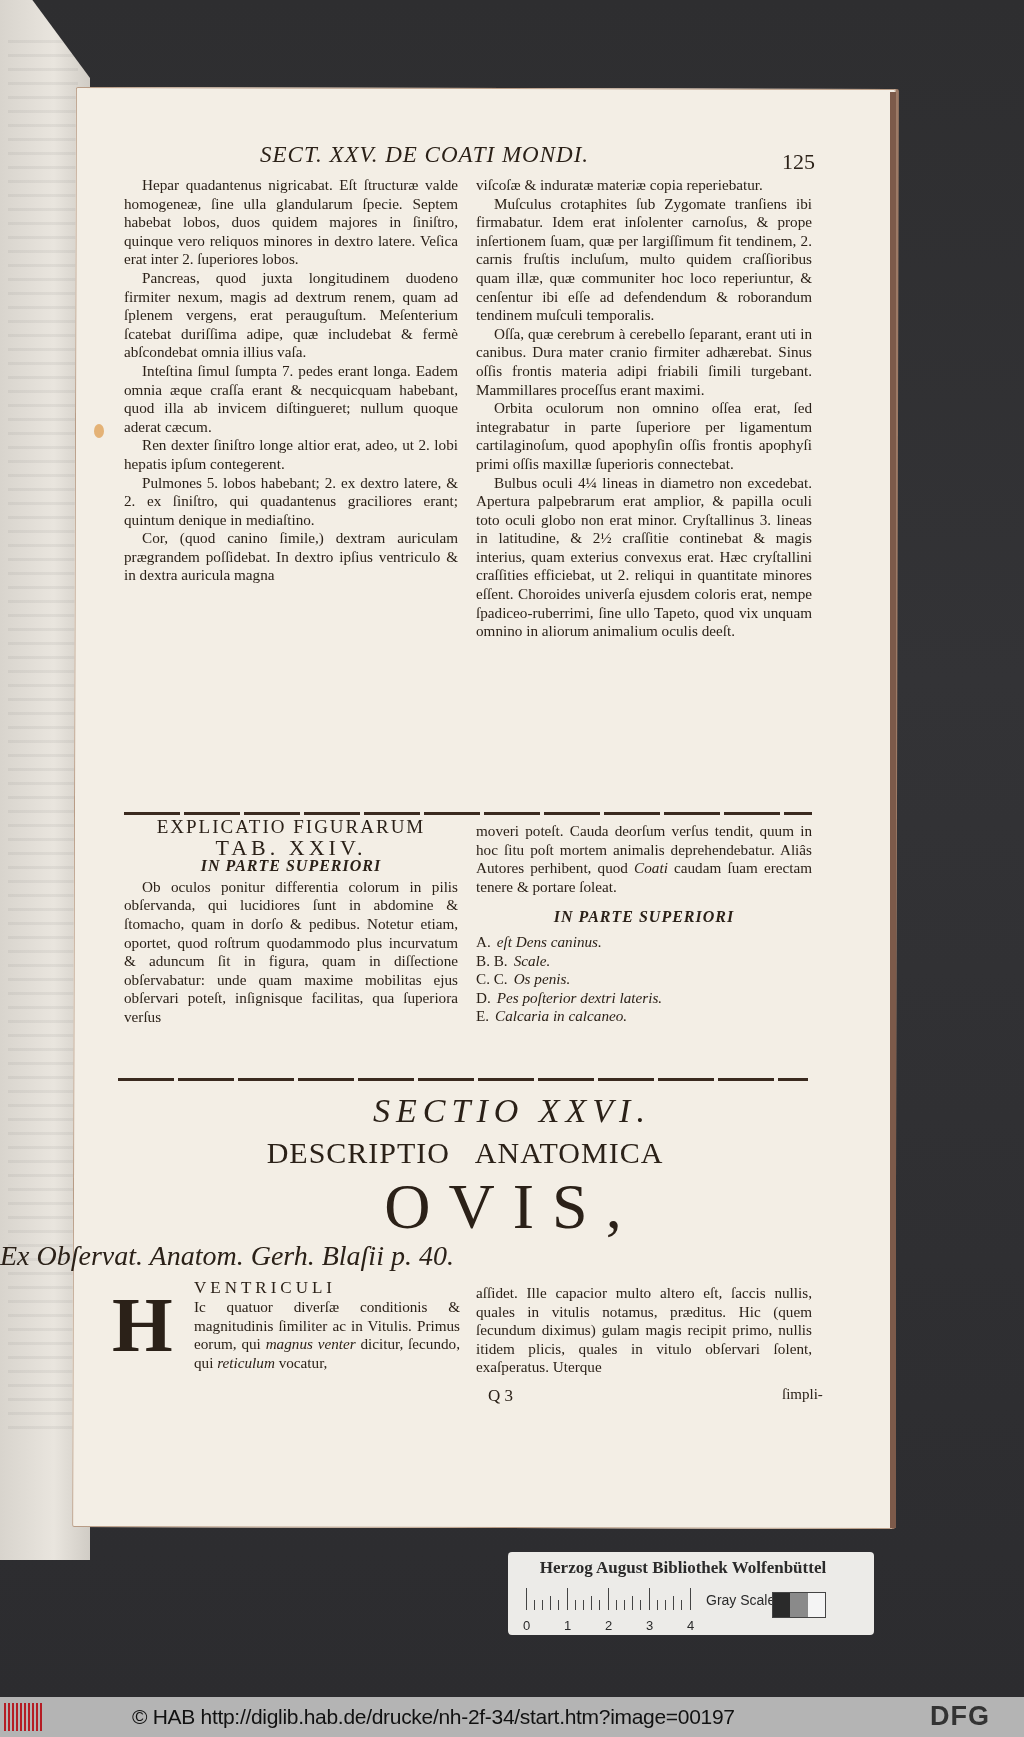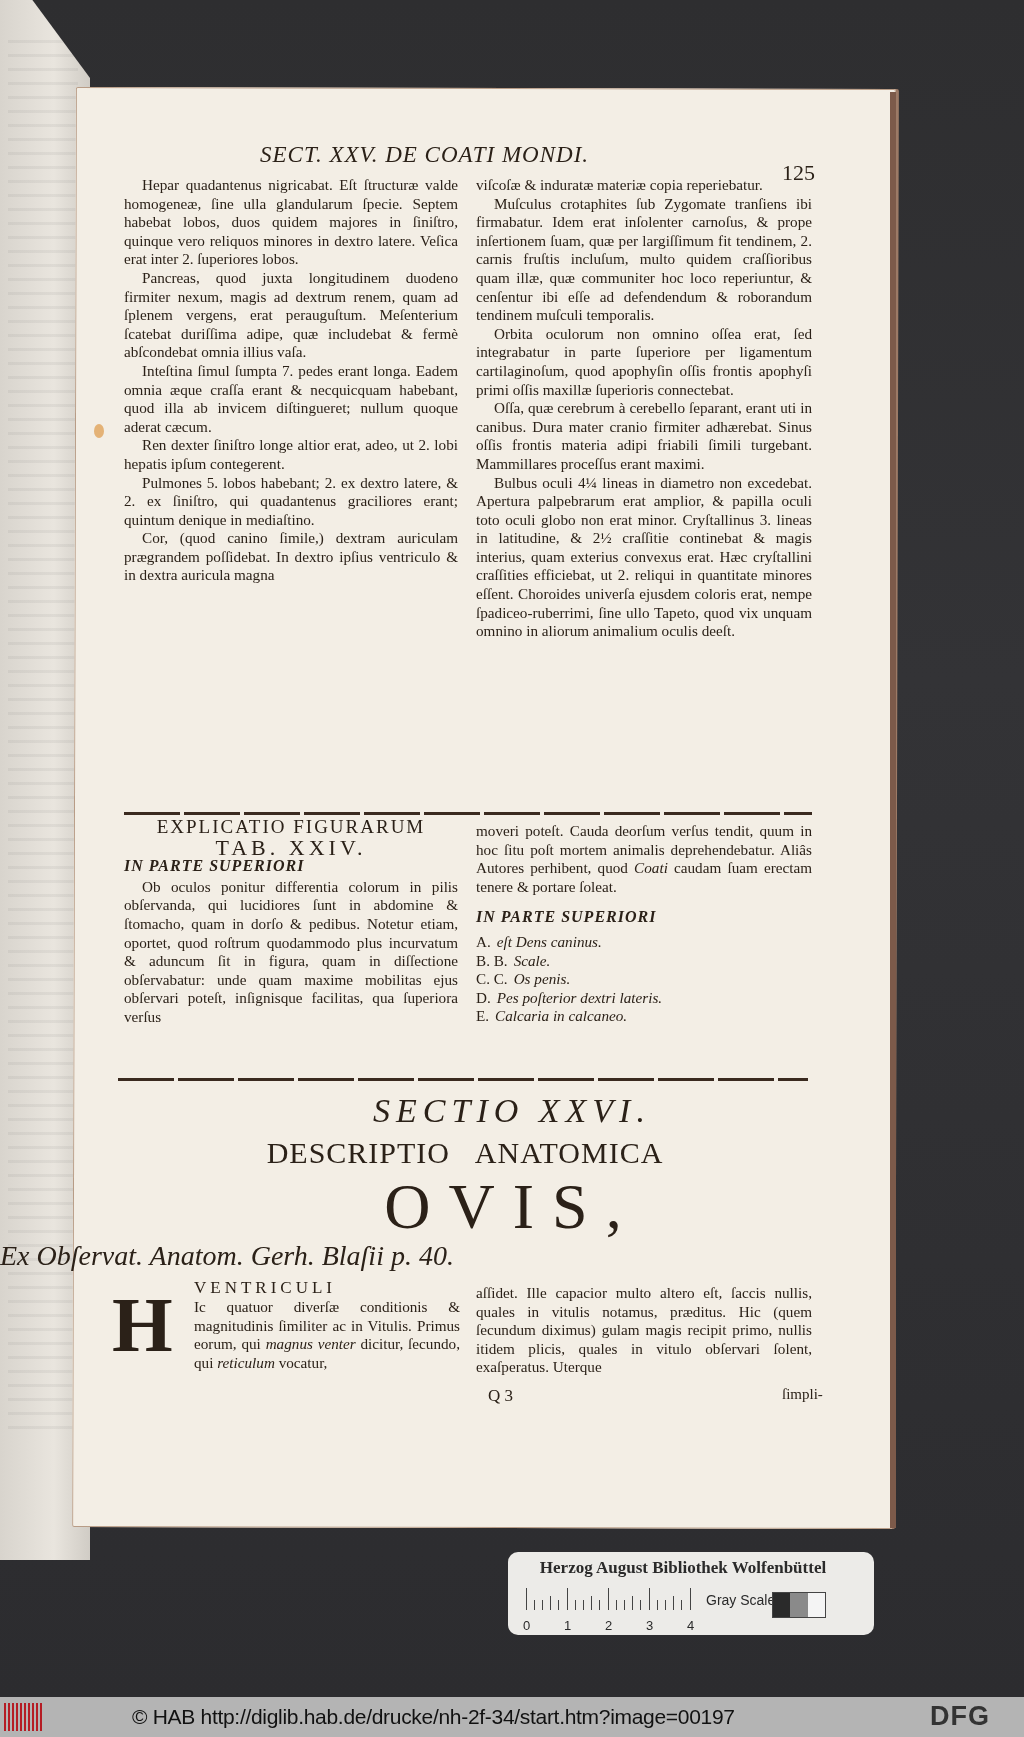--- a/index.html
+++ b/index.html
@@ -31,41 +31,41 @@
   }
   .page-shadow {
     position:absolute; left:890px; top:92px; width:6px; height:1436px;
     background:#7c5a4a;
   }
   .running-head {
     position:absolute; left:260px; top:142px; width:560px;
     font-style:italic; font-size:23px; letter-spacing:1px;
   }
   .page-num {
-    position:absolute; left:782px; top:160px; font-size:22px;
+    position:absolute; left:782px; top:149px; font-size:22px;
   }
   .col {
     position:absolute; font-size:15.2px; line-height:18.6px;
     text-align:justify;
   }
   .col p { margin:0; text-indent:0; }
   .col p.ind { text-indent:18px; }
   .col-l { left:124px; top:176px; width:334px; }
   .col-r { left:476px; top:176px; width:336px; }
   .rule {
     position:absolute; height:3px;
     background:repeating-linear-gradient(90deg,#3a2a1f 0 56px, transparent 56px 60px);
   }
   .rule1 { left:124px; top:812px; width:688px; }
   .rule2 { left:118px; top:1078px; width:690px; }
   .fig-l { left:124px; top:818px; width:334px; }
   .fig-r { left:476px; top:822px; width:336px; }
   .fig-title { text-align:center; font-size:19px; letter-spacing:2px; margin:0 0 2px 0; }
   .fig-tab { text-align:center; font-size:22px; letter-spacing:4px; margin:0 0 0 0; }
-  .fig-sub { font-style:italic; font-weight:bold; font-size:16px; letter-spacing:1px; margin:0 0 2px 0; }
+  .fig-sub { text-align:center; font-style:italic; font-weight:bold; font-size:16px; letter-spacing:1px; margin:0 0 2px 0; }
   .legend-list { margin:6px 0 0 0; padding:0; list-style:none; }
   .legend-list li { line-height:18.6px; }
   .legend-list .lbl { margin-right:6px; }
   .legend-list .txt { font-style:italic; }
   .sect-title {
     position:absolute; left:0; width:1024px; text-align:center; top:1092px;
     font-style:italic; font-size:34px; letter-spacing:6px;
   }
   .sect-head {
     position:absolute; left:200px; width:530px; top:1136px;
@@ -90,21 +90,21 @@
   .col-br { left:476px; top:1284px; width:336px; }
   .catch-sig { position:absolute; left:488px; top:1386px; font-size:17px; }
   .catch-word { position:absolute; left:782px; top:1386px; font-size:15px; }
   .em { font-style:italic; }
   .stain {
     position:absolute; left:94px; top:424px; width:10px; height:14px;
     background:#e0a25a; border-radius:50%; opacity:0.8;
   }
   .hab-card {
     position:absolute; left:508px; top:1552px; width:366px; height:83px;
-    background:#ecebe8; border-radius:10px;
+    background:#ecebe8; border-radius:4px;
     font-family:"Liberation Sans","DejaVu Sans",sans-serif; color:#2a2a2a;
   }
   .hab-title {
     position:absolute; left:0; top:6px; width:350px; text-align:center;
     font-family:"Liberation Serif","DejaVu Serif",serif; font-weight:bold; font-size:17px;
   }
   .ruler {
     position:absolute; left:18px; top:38px; width:170px; height:28px;
   }
   .ruler .tick { position:absolute; bottom:8px; width:1px; background:#444; }
@@ -153,22 +153,22 @@
   <p class="ind">Pancreas, quod juxta longitudinem duodeno firmiter nexum, magis ad dextrum renem, quam ad ſplenem vergens, erat perauguſtum. Meſenterium ſcatebat duriſſima adipe, quæ includebat &amp; fermè abſcondebat omnia illius vaſa.</p>
   <p class="ind">Inteſtina ſimul ſumpta 7. pedes erant longa. Eadem omnia æque craſſa erant &amp; necquicquam habebant, quod illa ab invicem diſtingueret; nullum quoque aderat cæcum.</p>
   <p class="ind">Ren dexter ſiniſtro longe altior erat, adeo, ut 2. lobi hepatis ipſum contegerent.</p>
   <p class="ind">Pulmones 5. lobos habebant; 2. ex dextro latere, &amp; 2. ex ſiniſtro, qui quadantenus graciliores erant; quintum denique in mediaſtino.</p>
   <p class="ind">Cor, (quod canino ſimile,) dextram auriculam prægrandem poſſidebat. In dextro ipſius ventriculo &amp; in dextra auricula magna</p>
 </div>
 
 <div class="col col-r">
   <p>viſcoſæ &amp; induratæ materiæ copia reperiebatur.</p>
   <p class="ind">Muſculus crotaphites ſub Zygomate tranſiens ibi firmabatur. Idem erat inſolenter carnoſus, &amp; prope inſertionem ſuam, quæ per largiſſimum fit tendinem, 2. carnis fruſtis incluſum, multo quidem craſſioribus quam illæ, quæ communiter hoc loco reperiuntur, &amp; cenſentur ibi eſſe ad defendendum &amp; roborandum tendinem muſculi temporalis.</p>
+  <p class="ind">Oſſa, quæ cerebrum à cerebello ſeparant, erant uti in canibus. Dura mater cranio firmiter adhærebat. Sinus oſſis frontis materia adipi friabili ſimili turgebant. Mammillares proceſſus erant maximi.</p>
   <p class="ind">Orbita oculorum non omnino oſſea erat, ſed integrabatur in parte ſuperiore per ligamentum cartilaginoſum, quod apophyſin oſſis frontis apophyſi primi oſſis maxillæ ſuperioris connectebat.</p>
-  <p class="ind">Oſſa, quæ cerebrum à cerebello ſeparant, erant uti in canibus. Dura mater cranio firmiter adhærebat. Sinus oſſis frontis materia adipi friabili ſimili turgebant. Mammillares proceſſus erant maximi.</p>
   <p class="ind">Bulbus oculi 4¼ lineas in diametro non excedebat. Apertura palpebrarum erat amplior, &amp; papilla oculi toto oculi globo non erat minor. Cryſtallinus 3. lineas in latitudine, &amp; 2½ craſſitie continebat &amp; magis interius, quam exterius convexus erat. Hæc cryſtallini craſſities efficiebat, ut 2. reliqui in quantitate minores eſſent. Choroides univerſa ejusdem coloris erat, nempe ſpadiceo-ruberrimi, ſine ullo Tapeto, quod vix unquam omnino in aliorum animalium oculis deeſt.</p>
 </div>
 
 <div class="rule rule1"></div>
 
 <div class="col fig-l">
   <div class="fig-title">EXPLICATIO FIGURARUM</div>
   <div class="fig-tab">TAB. XXIV.</div>
   <div class="fig-sub">IN PARTE SUPERIORI</div>
   <p class="ind">Ob oculos ponitur differentia colorum in pilis obſervanda, qui lucidiores ſunt in abdomine &amp; ſtomacho, quam in dorſo &amp; pedibus. Notetur etiam, oportet, quod roſtrum quodammodo plus incurvatum &amp; aduncum ſit in figura, quam in diſſectione obſervabatur: unde quam maxime mobilitas ejus obſervari poteſt, inſignisque facilitas, qua ſuperiora verſus</p>

